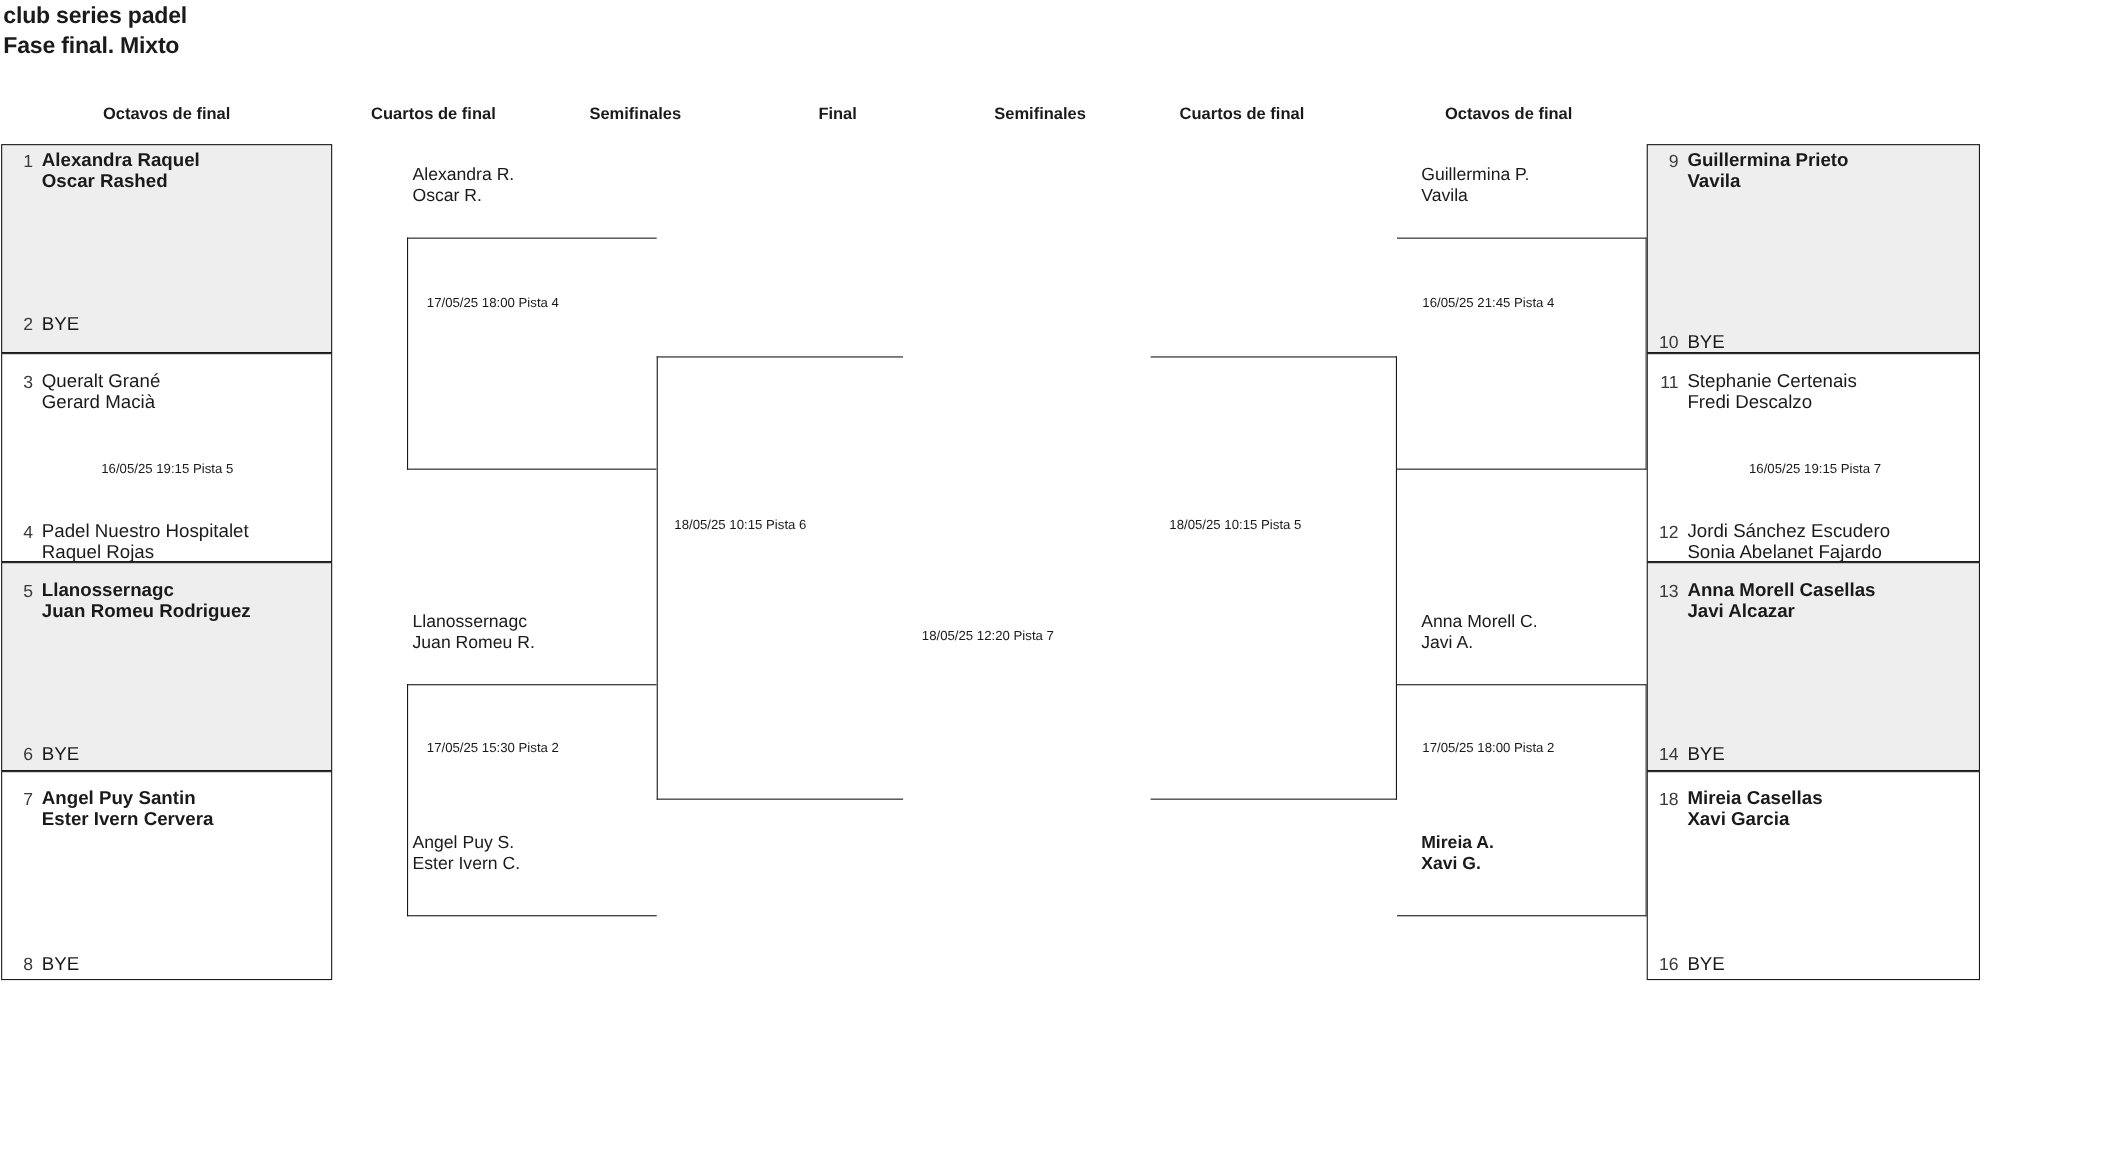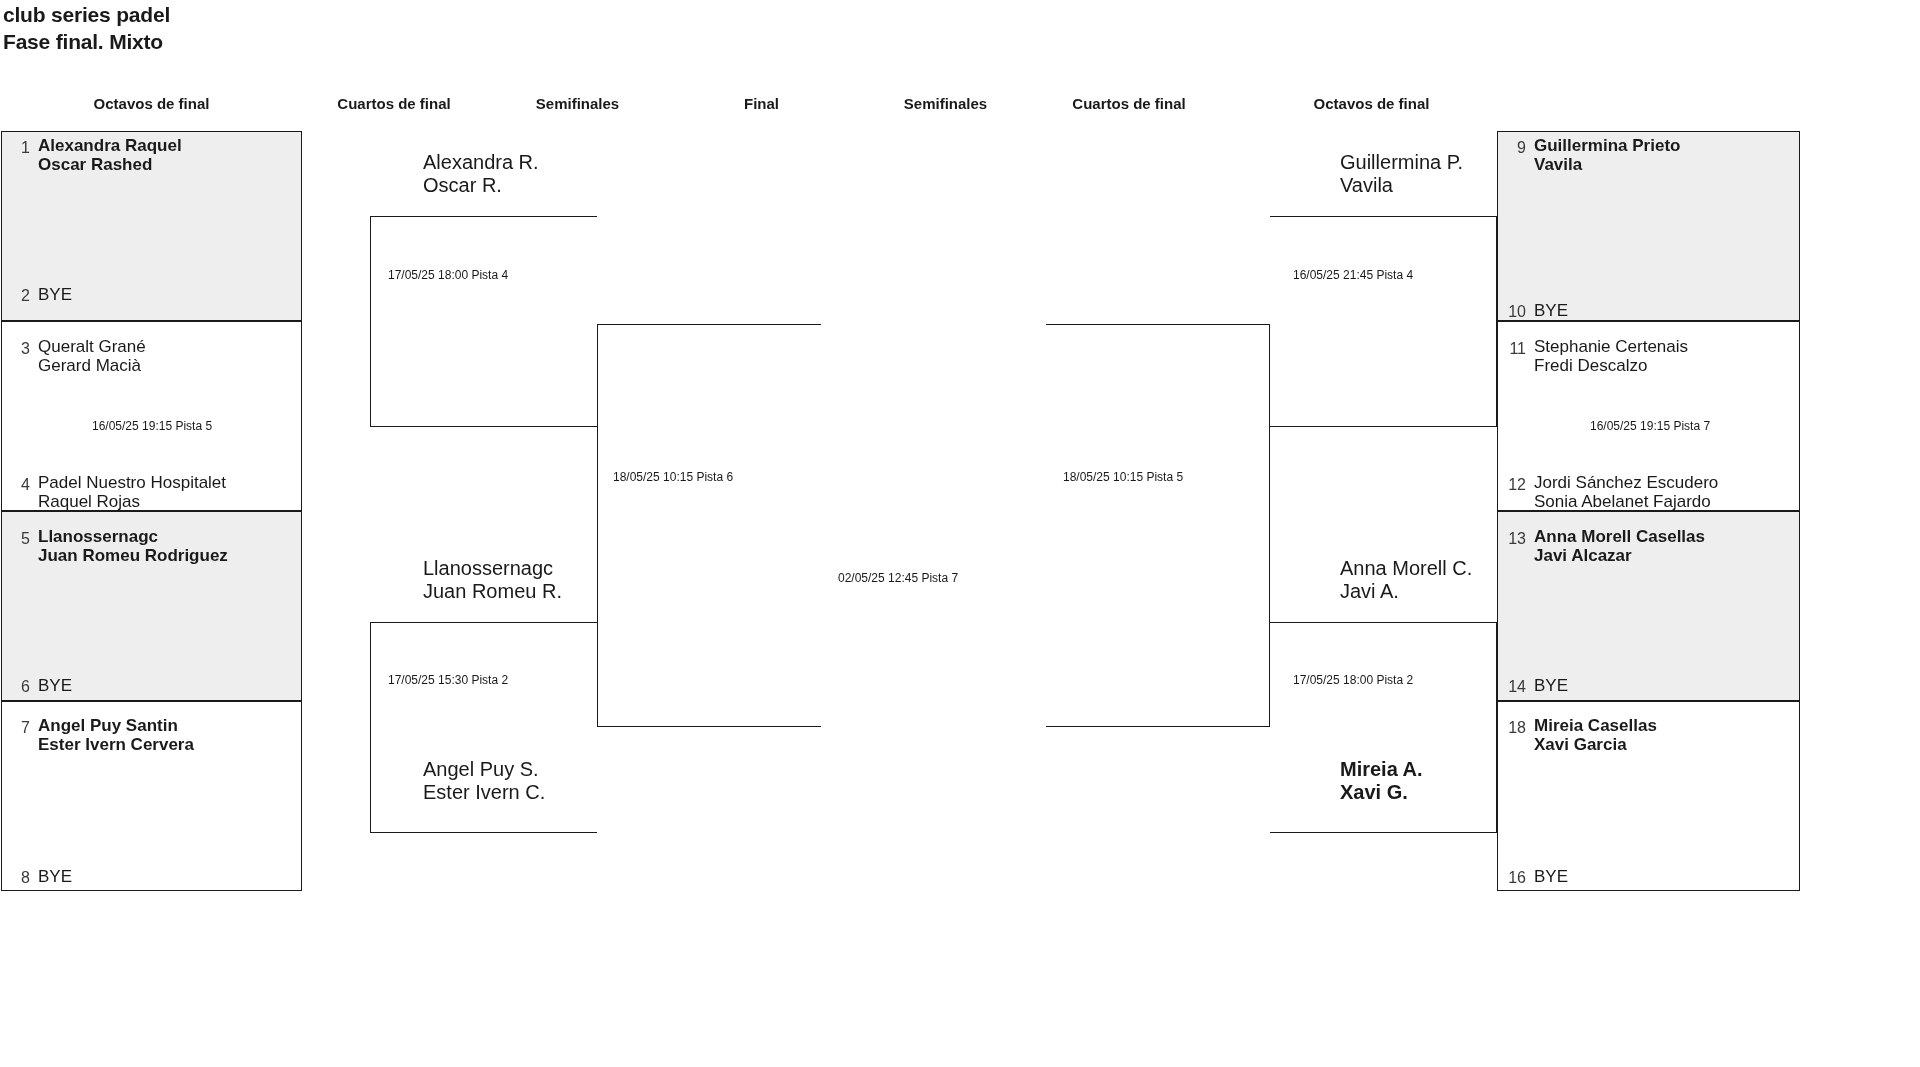--- a/index.html
+++ b/index.html
@@ -51,21 +51,21 @@
   .seed {
     font-size: 16px; color: #3a3a3a; width: 26px;
     text-align: right; flex: 0 0 26px; padding-top: 3px;
   }
   .names { margin-left: 8px; font-size: 17px; line-height: 1.12; }
   .names.bold { font-weight: bold; }
   .names .n { display: block; white-space: nowrap; }
   .bye { font-size: 17px; margin-left: 8px; color: #1a1a1a; padding-top: 1px; }
 
   
-  .slot-c { position: absolute; font-size: 20px; line-height: 1.16; margin-left: 48px; }
+  .slot-c { position: absolute; font-size: 16px; line-height: 1.16; }
   .slot-c .n { display: block; white-space: nowrap; }
   .slot-c.right-al { }
 
   
   .match-label {
     position: absolute; font-size: 12px; white-space: nowrap; color: #1a1a1a;
   }
 </style>
 </head>
 <body>
@@ -159,21 +159,21 @@
     <span class="n">Angel Puy S.</span>
     <span class="n">Ester Ivern C.</span>
   </div>
 
   <div class="match-label" style="left:388px; top:268px;">17/05/25 18:00 Pista 4</div>
   <div class="match-label" style="left:388px; top:673px;">17/05/25 15:30 Pista 2</div>
 
   <div class="box open-right" style="left:597px; top:324px; width:224px; height:403px;"></div>
   <div class="match-label" style="left:613px; top:470px;">18/05/25 10:15 Pista 6</div>
 
-  <div class="match-label" style="left:838px; top:571px;">02/05/25 12:45 Pista 7</div>
+  <div class="match-label" style="left:838px; top:571px;">18/05/25 12:20 Pista 7</div>
 
   <div class="box open-left" style="left:1046px; top:324px; width:224px; height:403px;"></div>
   <div class="match-label" style="left:1063px; top:470px;">18/05/25 10:15 Pista 5</div>
 
   <div class="box open-left" style="left:1270px; top:216px; width:227px; height:211px;"></div>
   <div class="box open-left" style="left:1270px; top:622px; width:227px; height:211px;"></div>
 
   <div class="slot-c right-al" style="left:1292px; top:151px; width:200px;">
     <span class="n">Guillermina P.</span>
     <span class="n">Vavila</span>

